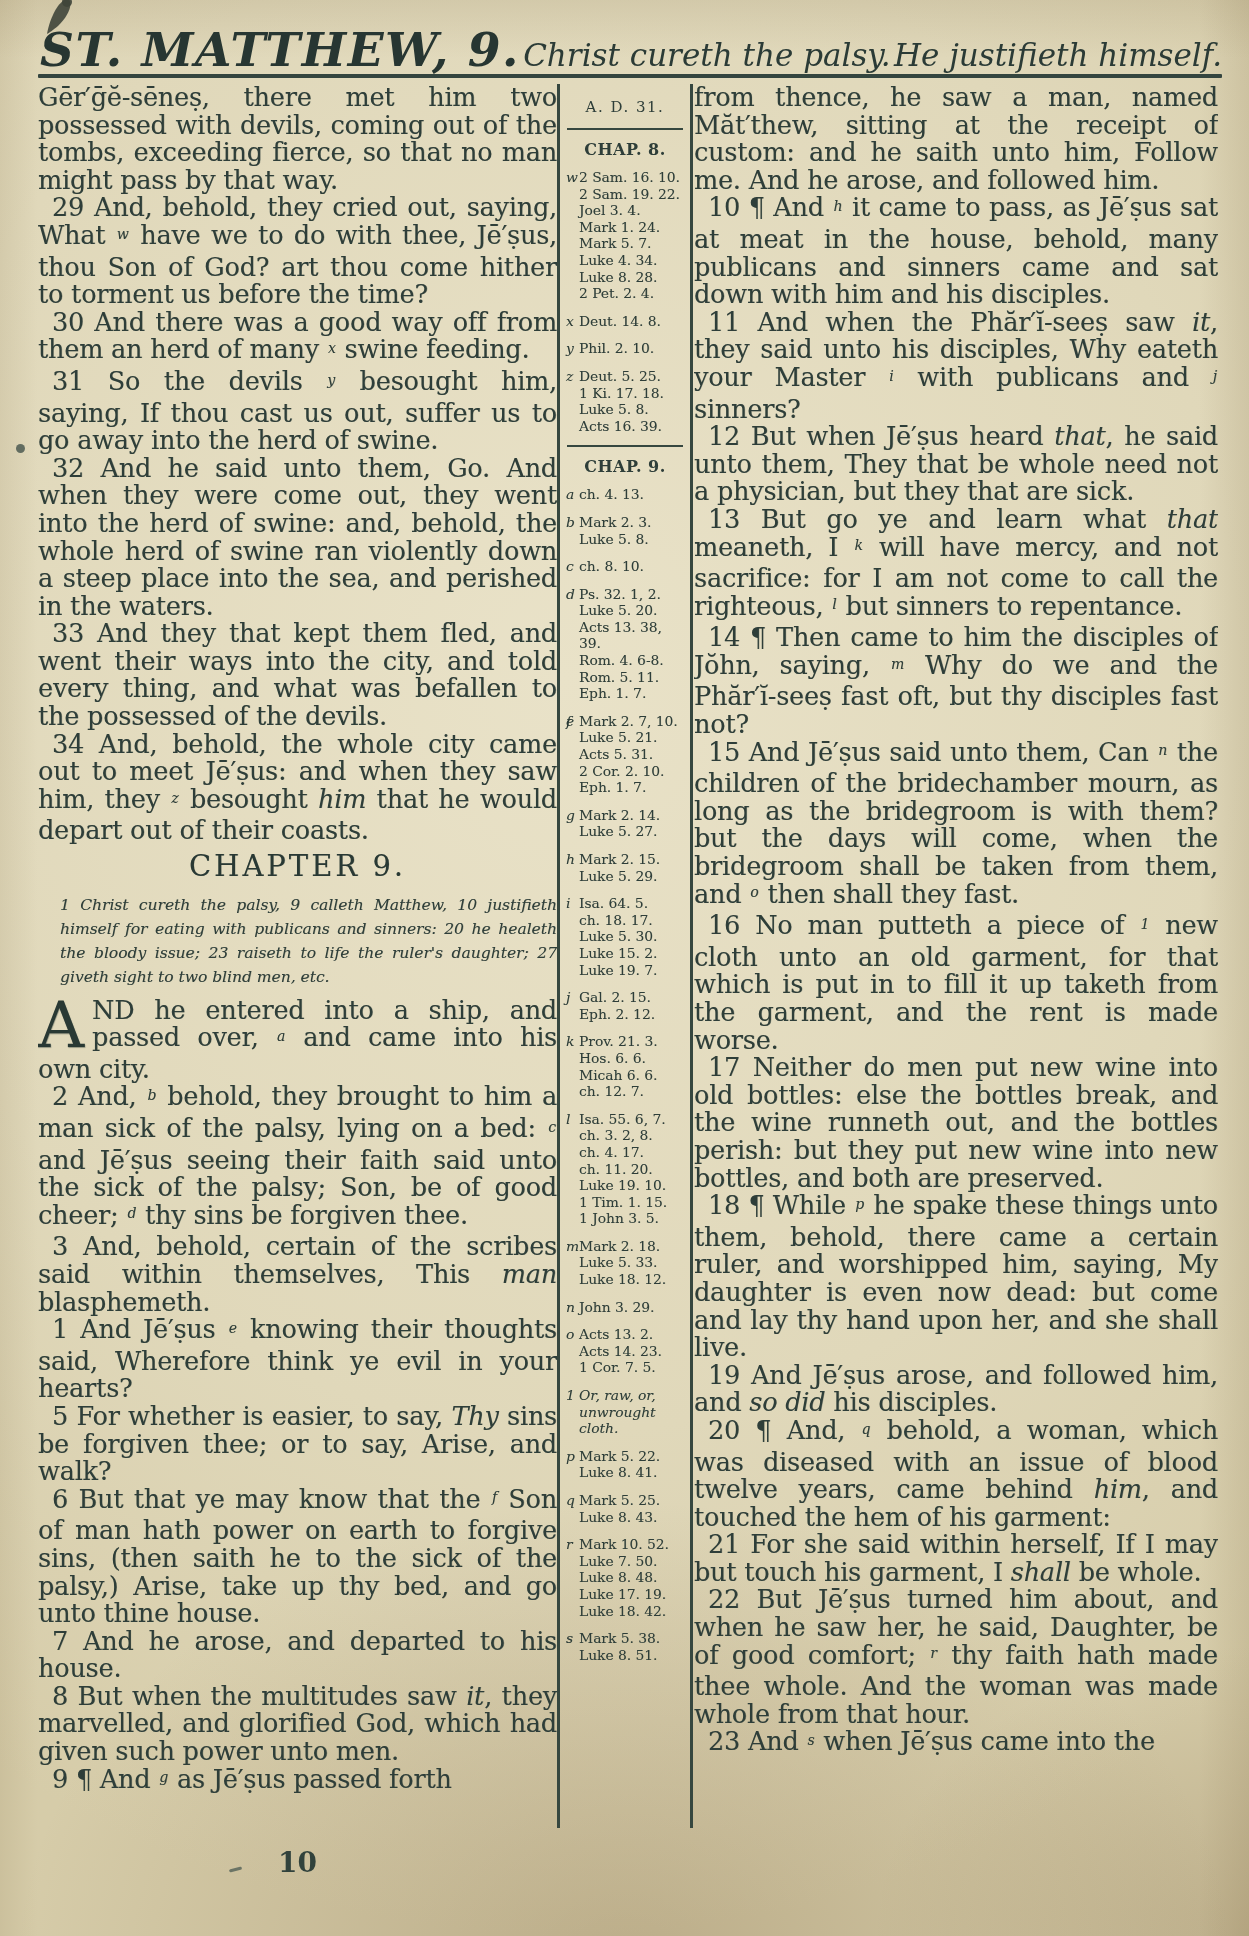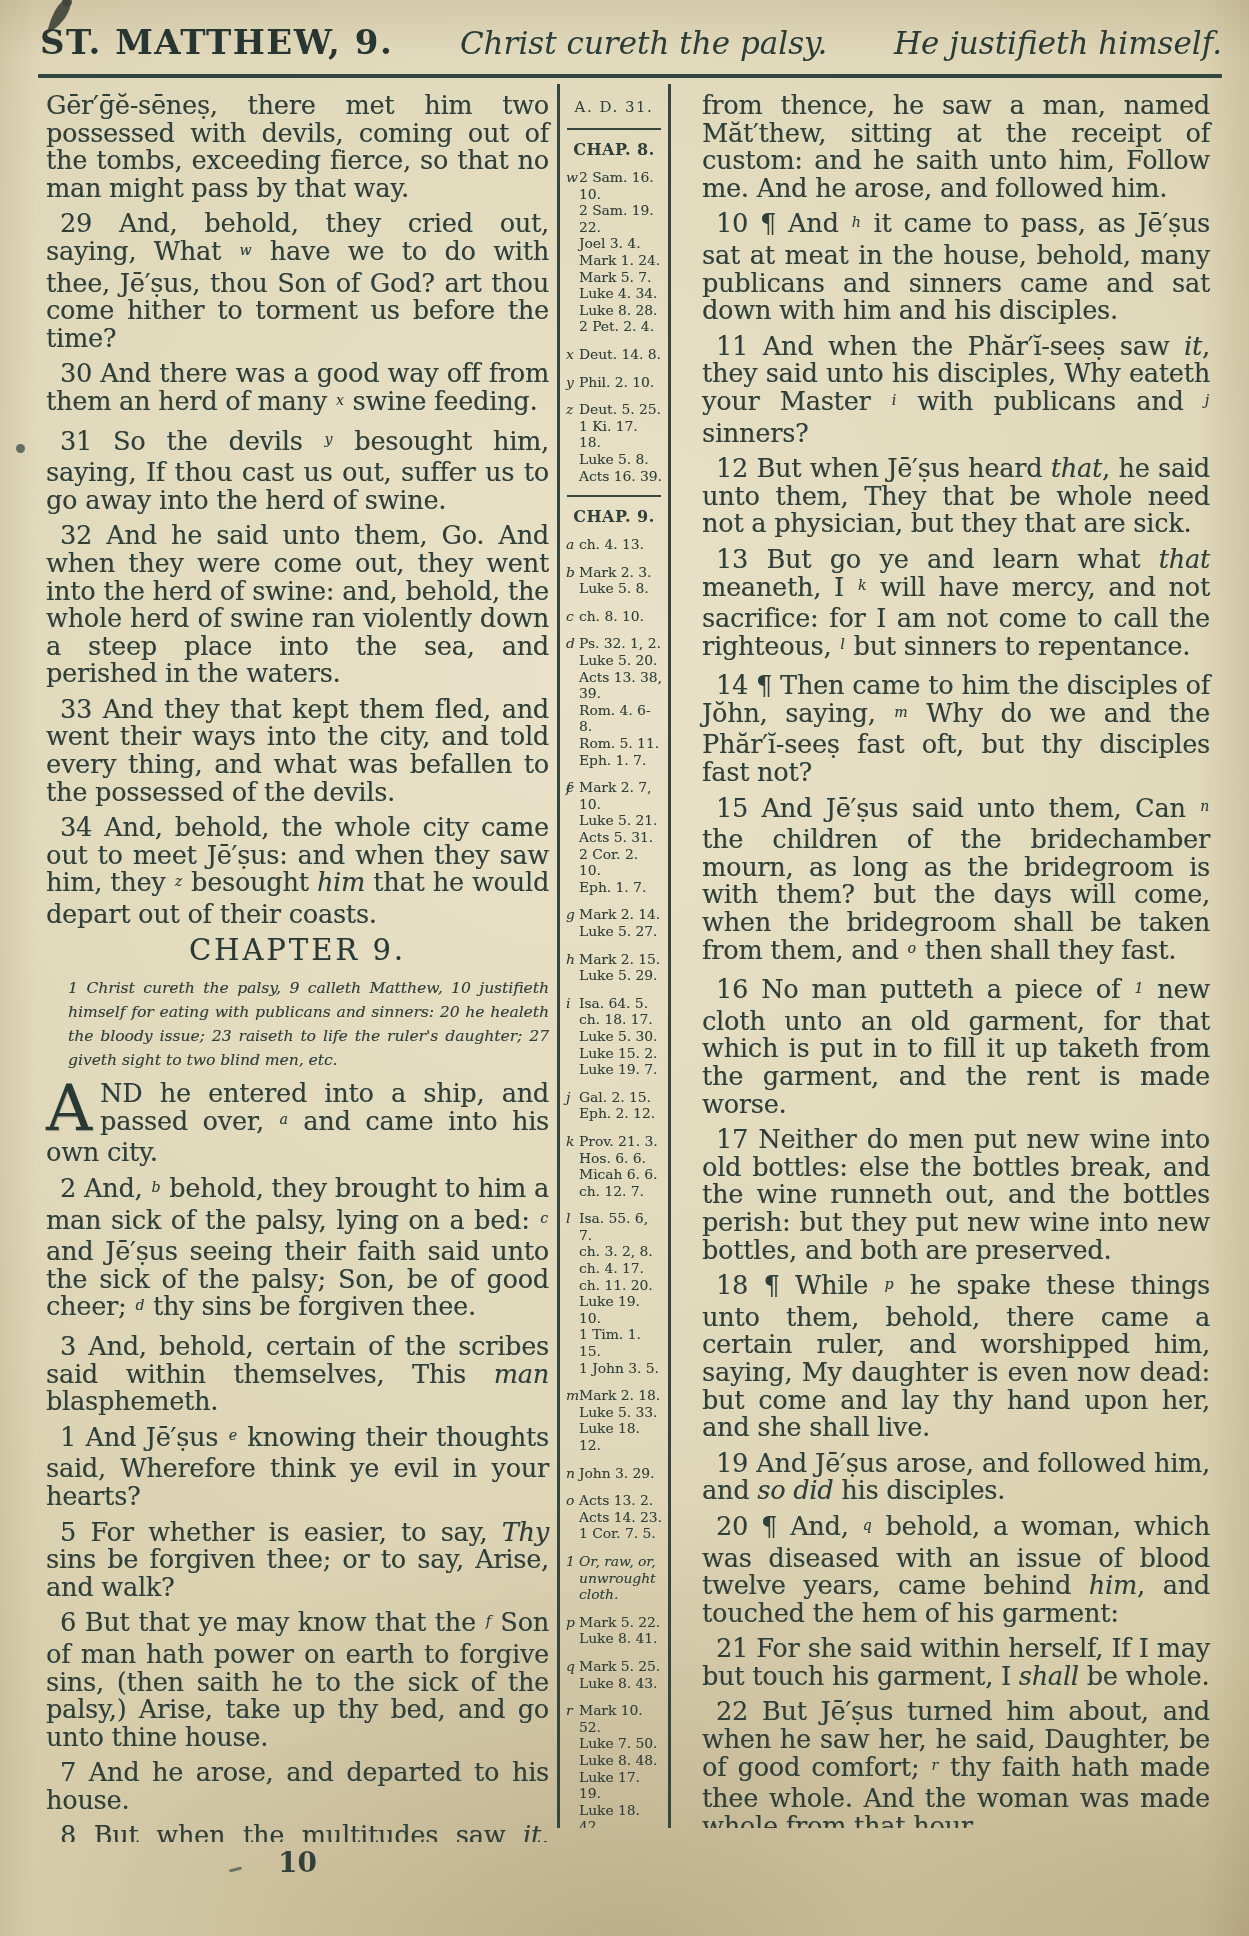--- a/index.html
+++ b/index.html
@@ -19,40 +19,40 @@
       radial-gradient(ellipse 90% 65% at 45% 35%, #e9e2c8 0%, #e0d8ba 60%, #d6cca9 100%);
   }
   .page *{box-sizing:border-box;}
 
   
   .page-header{
     position:absolute;left:40px;top:22px;width:1182px;
     display:flex;justify-content:space-between;align-items:baseline;
     white-space:nowrap;
   }
-  .book-heading{font-size:34px;font-weight:bold;letter-spacing:1.5px;color:#273632;}
+  .book-heading{font-size:47px;font-weight:bold;letter-spacing:1.5px;color:#273632;font-style:italic;}
   .running-head{font-size:31px;font-style:italic;color:#2b3b36;}
   .header-rule{
     position:absolute;left:38px;top:74px;width:1184px;height:4px;
     background:#34453f;border-radius:1px;
   }
 
   
   .col{position:absolute;top:84px;overflow:hidden;}
   .col-left{left:38px;width:519px;height:1758px;}
   .col-right{left:694px;width:524px;height:1744px;}
   .col-center{
-    left:557px;width:114px;height:1744px;
+    left:557px;width:136px;height:1744px;
     border-left:3px solid #36473f;border-right:3px solid #36473f;
     padding:0 6px;
   }
 
   
   .verse{
-    margin:8px;
+    margin:0;
     font-size:25.5px;
     line-height:27.6px;
     text-align:justify;
     text-indent:14px;
     letter-spacing:-0.2px;
     text-shadow:0.4px 0.4px 0.6px rgba(43,58,53,0.35);
   }
   .verse.noindent{text-indent:0;}
   .it{font-style:italic;}
   .sup{

